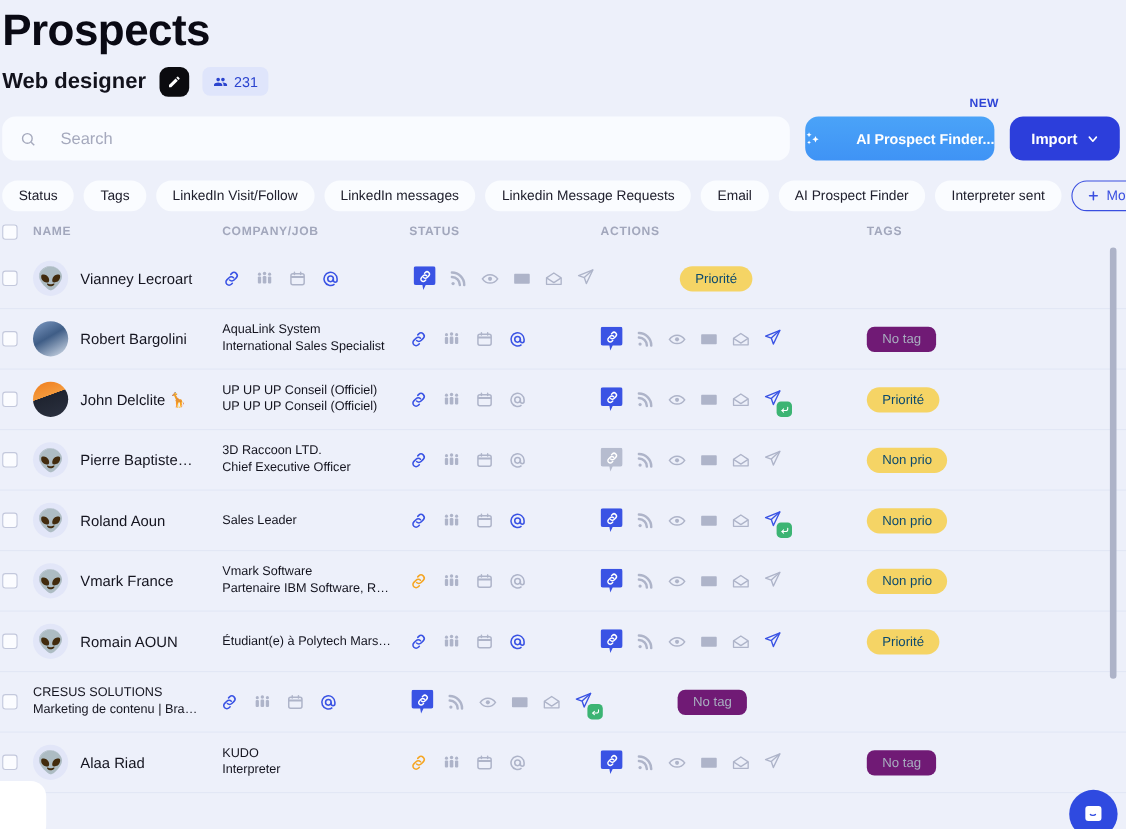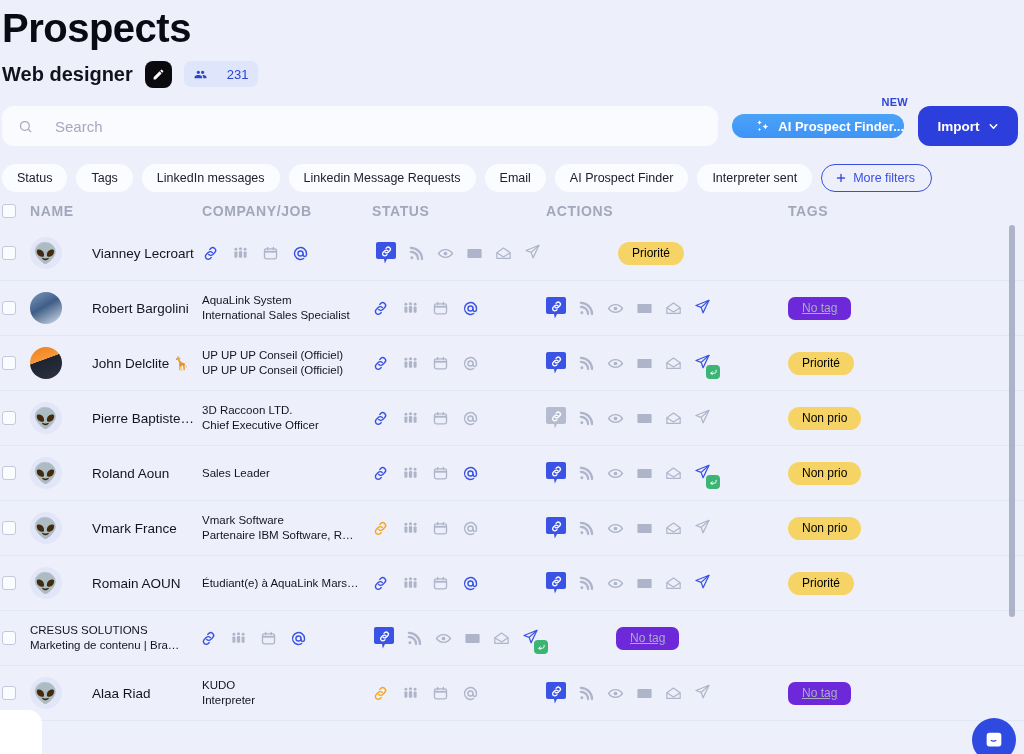--- a/index.html
+++ b/index.html
@@ -29,21 +29,21 @@
   }
   .edit-chip {
     width: 27px; height: 27px; border-radius: 8px;
     background: #0b0b0f;
     display: flex; align-items: center; justify-content: center;
   }
   .edit-chip svg { width: 13px; height: 13px; }
   .count-badge {
     background: #dfe5fb; border-radius: 7px;
     height: 26px; min-width: 56px; padding: 0 10px;
-    display: flex; align-items: center; justify-content: center; gap: 20px;
+    display: flex; align-items: center; justify-content: center; gap: 6px;
     color: #2b44cf; font-size: 13px; font-weight: 500;
   }
   .count-badge svg { width: 13px; height: 13px; }
 
   
   .search-row {
     display: flex; align-items: center; gap: 14px;
     padding: 14px 2px 0 2px;
   }
   .search-box {
@@ -54,24 +54,24 @@
   }
   .search-box svg { width: 15px; height: 15px; flex: none; }
   .search-box input {
     border: none; outline: none; background: transparent;
     font-size: 15px; font-family: inherit; color: #c2410c; width: 100%; margin-left: 12px;
   }
   .search-box input::placeholder { color: #a5a9bd; }
 
   .ai-btn {
     position: relative;
-    height: 24px; width: 172px; border-radius: 12px;
+    height: 40px; width: 172px; border-radius: 12px;
     background: linear-gradient(180deg,#4aa3f8 0%,#3f93f5 100%);
     border: none; cursor: pointer;
-    display: flex; align-items: center; justify-content: flex-end; gap: 8px;
+    display: flex; align-items: center; justify-content: space-between; gap: 8px;
     color: #fff; font-size: 13px; font-weight: bold; font-family: inherit;
   }
   .ai-btn svg { width: 14px; height: 14px; }
   .new-tag {
     position: absolute; top: -18px; right: -4px;
     font-size: 11px; font-weight: bold; color: #2f45d6; letter-spacing: .3px;
   }
   .import-btn {
     height: 40px; width: 100px; border-radius: 12px;
     background: #2c3edb; border: none; cursor: pointer;
@@ -94,21 +94,21 @@
   .chip-more {
     background: transparent; border: 1.3px solid #3a4fe0;
     color: #3a4fe0; gap: 6px; padding: 0 16px 0 13px;
   }
   .chip-more svg { width: 12px; height: 12px; }
 
   
   .table-head {
     display: flex; align-items: center;
     height: 30px; padding-left: 2px;
-    font-size: 14px; font-weight: bold; letter-spacing: .6px; color: #a2a7bc;
+    font-size: 11px; font-weight: bold; letter-spacing: .6px; color: #a2a7bc;
   }
   .row {
     display: flex; align-items: center; height: 55px;
     border-bottom: 1px solid #e2e7f5; padding-left: 2px;
   }
   .c-check { width: 28px; flex: none; display:flex; align-items:center; }
   .c-name  { width: 172px; flex: none; display: flex; align-items: center; gap: 11px; }
   .c-comp  { width: 170px; flex: none; }
   .c-stat  { width: 174px; flex: none; display: flex; align-items: center; gap: 13px; }
   .c-act   { width: 242px; flex: none; display: flex; align-items: center; gap: 12px; }
@@ -120,21 +120,21 @@
   }
   .avatar {
     width: 32px; height: 32px; border-radius: 50%; flex: none;
     display: flex; align-items: center; justify-content: center;
     font-size: 20px; overflow: hidden; position: relative;
   }
   .av-alien { background: #e2e6f8; }
   .av-ph1 { background: linear-gradient(150deg,#7f9bc4 0%,#3f5d86 45%,#d9e2ee 100%); }
   .av-ph2 { background: linear-gradient(160deg,#f07c1c 0%,#f49a3c 40%,#1f2430 41%,#2b3140 100%); }
   .av-ph3 { background: linear-gradient(160deg,#d4893f 0%,#8a5a32 55%,#4a3526 100%); }
-  .name-txt { font-size: 13.5px; color: #14141f; white-space: nowrap; overflow: hidden; margin-left: 19px; }
+  .name-txt { font-size: 13.5px; color: #14141f; white-space: nowrap; overflow: hidden; }
   .name-emoji { font-size: 13px; }
   .comp-l1 { font-size: 11.5px; color: #14141f; line-height: 15px; white-space: nowrap; overflow: hidden; text-overflow: ellipsis; max-width: 160px;}
   .comp-l2 { font-size: 11.5px; color: #14141f; line-height: 15px; white-space: nowrap; overflow: hidden; text-overflow: ellipsis; max-width: 160px;}
 
   .ico { width: 17px; height: 17px; flex: none; display:block; cursor: pointer; }
 
   .badge-link {
     width: 20px; height: 22px; flex: none; position: relative; cursor: pointer;
   }
   .badge-link .bg { position: absolute; inset: 0; }
@@ -145,24 +145,24 @@
   .send-badge {
     position: absolute; right: -6px; bottom: -6px;
     width: 14px; height: 14px; border-radius: 4px; background: #3cb473;
     display: flex; align-items: center; justify-content: center;
   }
   .send-badge svg { width: 9px; height: 9px; color: #fff; }
 
   .tag {
     display: inline-flex; align-items: center; justify-content: center;
     height: 23px; padding: 0 14px; border-radius: 12px;
-    font-size: 12px; color: #000000;
+    font-size: 12px; color: #0c4a6e;
   }
   .tag-yellow { background: #f5d465; }
-  .tag-none { background: #6d28d9; color: #a8adbf; border-radius: 7px; text-decoration: underline; }
+  .tag-none { background: #701a75; color: #a8adbf; border-radius: 7px; }
 
   
   .scrollbar {
     position: absolute; right: 9px; top: 225px;
     width: 6px; height: 392px; border-radius: 3px; background: #adb3c8;
     cursor: pointer;
   }
   .bl-panel {
     position: absolute; left: -20px; bottom: -10px;
     width: 62px; height: 54px; border-radius: 14px; background: #fff;
@@ -219,20 +219,21 @@
       <span>Import</span>
       <svg viewBox="0 0 24 24" fill="none" stroke="#fff" stroke-width="3.2" stroke-linecap="round" stroke-linejoin="round">
           <polyline points="5 8 12 16 19 8"></polyline>
         </svg>
     </button>
   </div>
 
   <div class="chips" id="chips">
       <button class="chip">Status</button>
       <button class="chip">Tags</button>
+      <button class="chip">LinkedIn Visit/Follow</button>
       <button class="chip">LinkedIn messages</button>
       <button class="chip">Linkedin Message Requests</button>
       <button class="chip">Email</button>
       <button class="chip">AI Prospect Finder</button>
       <button class="chip">Interpreter sent</button>
       <button class="chip chip-more">
         <span style="display:flex">
           <svg viewBox="0 0 24 24" fill="none" stroke="currentColor" stroke-width="2.8" stroke-linecap="round">
             <line x1="12" y1="5" x2="12" y2="19"></line>
             <line x1="5" y1="12" x2="19" y2="12"></line>
@@ -803,21 +804,21 @@
       <div class="row">
     <div class="c-check">
           <span class="cbox"></span>
         </div>
     <div class="c-name">
       <span class="avatar av-alien">👽</span>
       <span class="name-txt">Romain AOUN<span class="name-emoji"></span></span>
     </div>
     <div class="c-comp">
       <div class="comp-l1"></div>
-      <div class="comp-l2">Étudiant(e) à AquaLink Mars…</div>
+      <div class="comp-l2">Étudiant(e) à Polytech Mars…</div>
     </div>
     <div class="c-stat">
       <span>
             <svg class="ico" viewBox="0 0 24 24" fill="none" stroke="#3a53e4" stroke-width="2" stroke-linecap="round">
               <path d="M9.5 13.5a4 4 0 005.7 0l2.8-2.8a4 4 0 00-5.7-5.7l-1.3 1.3"></path>
               <path d="M14.5 10.5a4 4 0 00-5.7 0l-2.8 2.8a4 4 0 005.7 5.7l1.3-1.3"></path>
             </svg>
           </span>
       <span>
             <svg class="ico" viewBox="0 0 24 24" fill="#aeb4c9">

